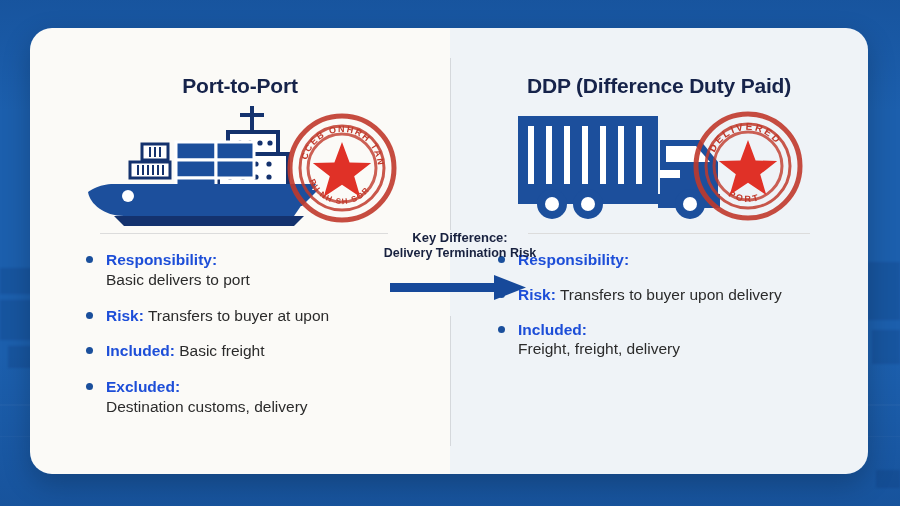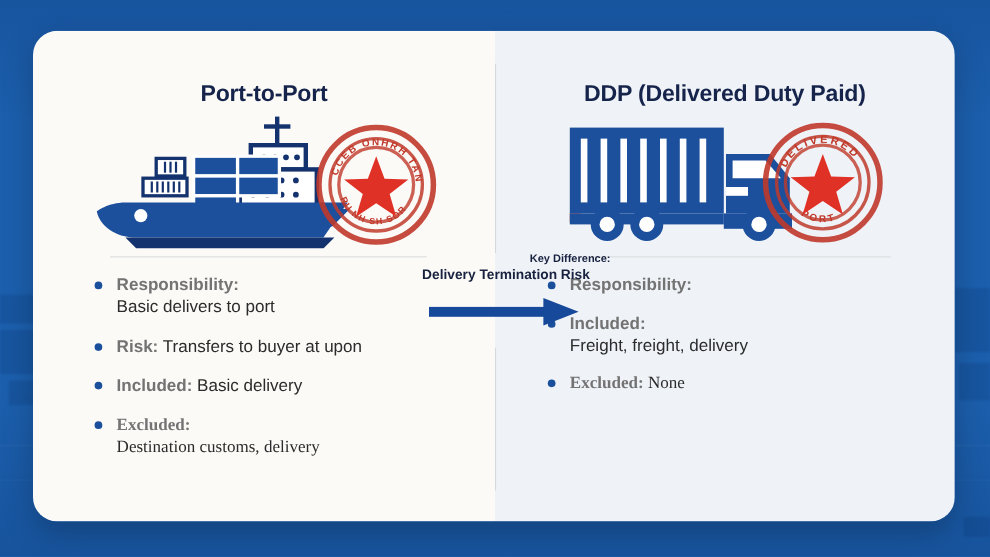--- a/index.html
+++ b/index.html
@@ -108,50 +108,49 @@
 
   .bullet {
     position: relative;
     padding-left: 22px;
     margin-bottom: 16px;
     font-size: 15.5px;
     line-height: 1.28;
     color: #2b2b2b;
   }
   .panel-right .bullet { margin-bottom: 15px; }
-  .bullet:last-child { margin-bottom: 0; font-family: Liberation Serif, serif; }
+  .bullet:last-child { margin-bottom: 0; }
   .bullet .dot {
     position: absolute;
     left: 2px;
     top: 6px;
     width: 7px;
     height: 7px;
     border-radius: 50%;
     background: #1a4f9c;
   }
   .bullet .lbl {
     font-weight: bold;
-    color: #737373;
+    color: #1d4ed8;
   }
 
   
   .keydiff {
     position: absolute;
     left: 365px;
     top: 230px;
     width: 190px;
     text-align: center;
     z-index: 5;
   }
   .keydiff .kd-line1 {
-    font-size: 10px;
+    font-size: 13px;
     font-weight: bold;
     color: #18213f;
     line-height: 1.25;
-    text-align: right;
   }
   .keydiff .kd-line2 {
     font-size: 12.5px;
     font-weight: bold;
     color: #18213f;
     line-height: 1.25;
   }
   .arrow-wrap {
     margin-top: 10px;
     display: flex;
@@ -263,33 +262,33 @@
           <span>Basic delivers to port</span>
         </div>
         <div class="bullet">
           <span class="dot"></span>
           <span class="lbl">Risk:</span>
           <span>Transfers to buyer at upon</span>
         </div>
         <div class="bullet">
           <span class="dot"></span>
           <span class="lbl">Included:</span>
-          <span>Basic delivery</span>
+          <span>Basic freight</span>
         </div>
         <div class="bullet">
           <span class="dot"></span>
           <span class="lbl">Excluded:</span><br>
           <span>Destination customs, delivery</span>
         </div>
       </div>
     </div>
 
     <div class="panel panel-right">
 
-      <div class="panel-title">DDP (Delivered Duty Paid)</div>
+      <div class="panel-title">DDP (Difference Duty Paid)</div>
 
       <div class="art">
         <svg width="310" height="126" viewBox="0 0 310 126" aria-hidden="true">
           <g>
 
             <rect x="14" y="16" width="140" height="78" fill="#1c4f9c"></rect>
             <rect x="24" y="26" width="6" height="58" fill="#ffffff"></rect>
             <rect x="42" y="26" width="6" height="58" fill="#ffffff"></rect>
             <rect x="60" y="26" width="6" height="58" fill="#ffffff"></rect>
             <rect x="78" y="26" width="6" height="58" fill="#ffffff"></rect>
@@ -331,27 +330,27 @@
 
       <div class="divider divider-right"></div>
 
       <div class="bullets">
         <div class="bullet">
           <span class="dot"></span>
           <span class="lbl">Responsibility:</span><br>
         </div>
         <div class="bullet">
           <span class="dot"></span>
+          <span class="lbl">Risk:</span>
+          <span>Transfers to buyer upon delivery</span>
+        </div>
+        <div class="bullet">
+          <span class="dot"></span>
           <span class="lbl">Included:</span><br>
           <span>Freight, freight, delivery</span>
-        </div>
-        <div class="bullet">
-          <span class="dot"></span>
-          <span class="lbl">Excluded:</span>
-          <span>None</span>
         </div>
       </div>
     </div>
 
     <div class="vline vline-top"></div>
     <div class="vline vline-bottom"></div>
   </div>
 
   <div class="keydiff">
     <div class="kd-line1">Key Difference:</div>

